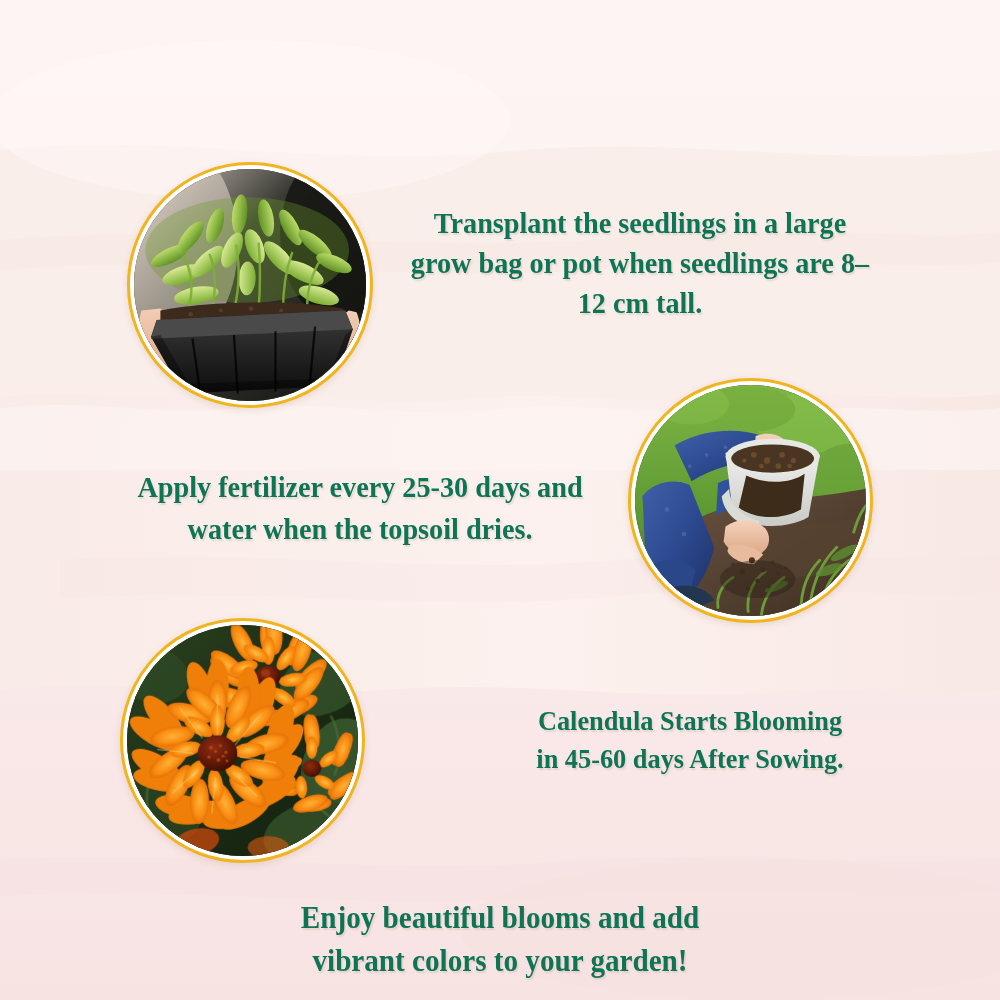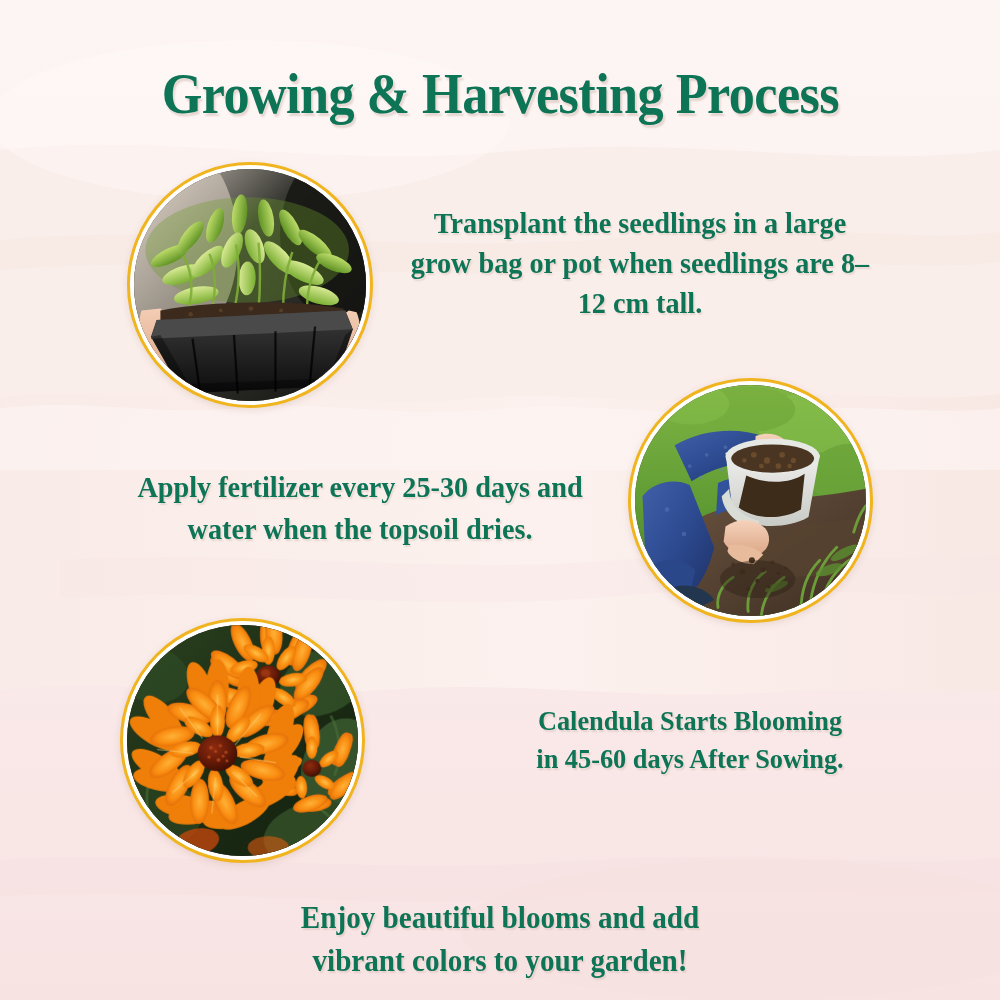--- a/index.html
+++ b/index.html
@@ -139,23 +139,20 @@
                C900,274 790,250 640,266 C420,288 200,252 0,270 Z" fill="#f7e6e2" opacity="0.45"></path>
       <path d="M60,560 C260,548 430,576 620,560 C800,545 920,566 1000,556 L1000,592
                C910,602 790,580 620,596 C430,614 250,586 60,598 Z" fill="#f7e7e5" opacity="0.40"></path>
       <path d="M0,860 C180,848 360,876 560,862 C740,849 880,868 1000,858 L1000,892
                C880,902 740,882 560,896 C360,912 180,884 0,896 Z" fill="#f6e0e0" opacity="0.42"></path>
       <ellipse cx="760" cy="930" rx="300" ry="70" fill="#f6dfe0" opacity="0.35"></ellipse>
       <ellipse cx="250" cy="120" rx="260" ry="80" fill="#fdf7f5" opacity="0.55"></ellipse>
     </svg>
   </div>
 
-  <div class="title-wrap">
-    <span class="title">Growing &amp; Harvesting Process</span>
-  </div>
 
   <div class="photo-frame" id="frame-seedlings">
     <div class="photo-inner">
       <svg viewBox="0 0 246 246" preserveAspectRatio="xMidYMid slice" aria-hidden="true">
         <defs>
           <linearGradient id="sdBg" x1="0" y1="0" x2="1" y2="1">
             <stop offset="0%" stop-color="#d9cfc6"></stop>
             <stop offset="38%" stop-color="#3a3a34"></stop>
             <stop offset="100%" stop-color="#11110f"></stop>
           </linearGradient>

